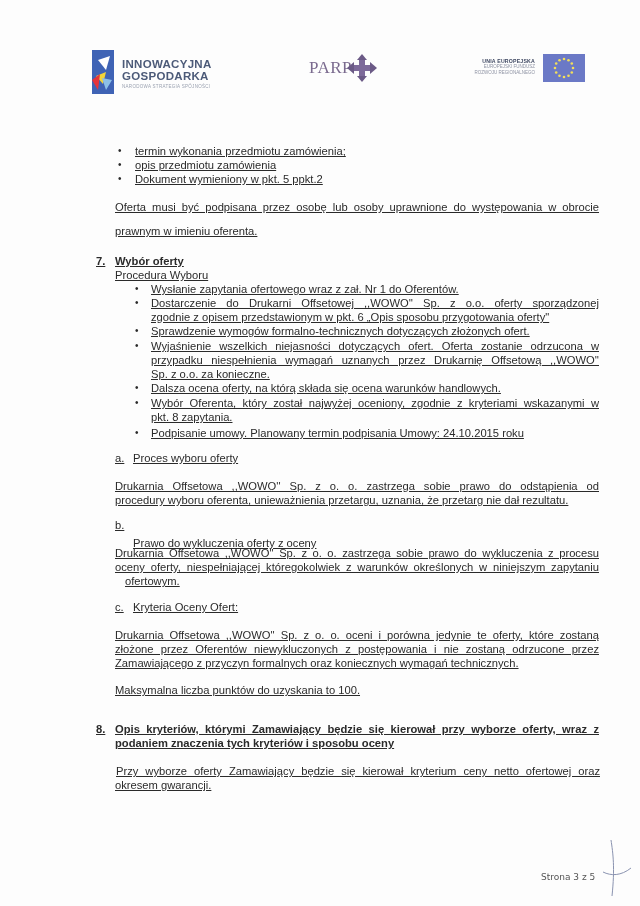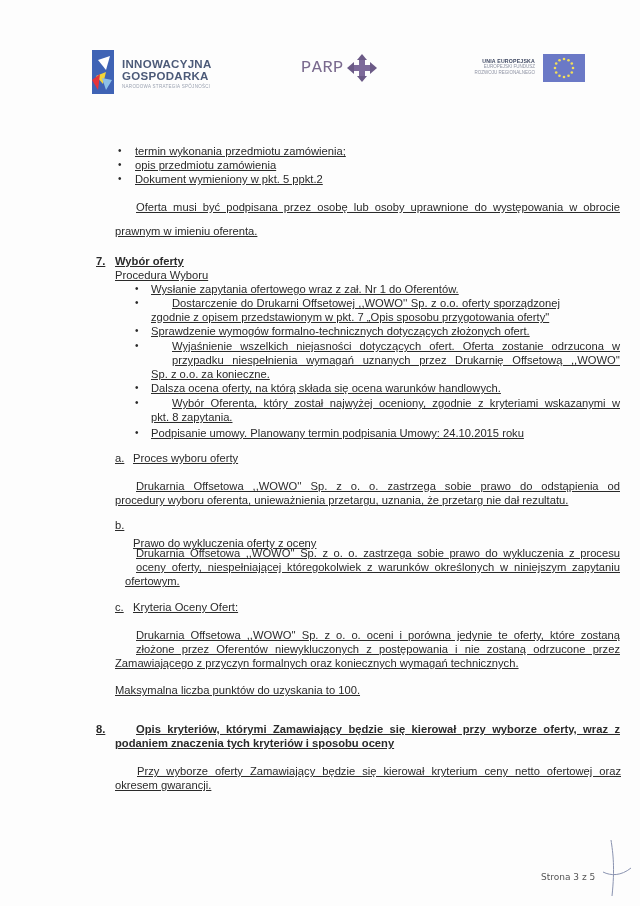--- a/index.html
+++ b/index.html
@@ -6,33 +6,33 @@
   body {
     width: 640px; height: 906px; background: #fdfdfd; position: relative; overflow: hidden;
     font-family: "Liberation Sans", sans-serif; color: #2a2a2a; font-size: 11.2px;
   }
   .header { position: absolute; top: 42px; left: 0; width: 640px; height: 56px; }
   .logo-ig { position: absolute; left: 92px; top: 8px; width: 150px; height: 46px; }
   .ig-mark { position: absolute; left: 0; top: 0; width: 22px; height: 44px; }
   .ig-text { position: absolute; left: 30px; top: 8px; color: #4c5a78; font-weight: bold; font-size: 11.5px; line-height: 12px; letter-spacing: 0.3px; }
   .ig-sub { position: absolute; left: 30px; top: 34px; color: #9aa1b0; font-size: 4.5px; letter-spacing: 0.3px; white-space: nowrap; }
   .logo-parp { position: absolute; left: 297px; top: 12px; height: 28px; }
-  .parp-text { position: absolute; left: 4px; top: 4px; color: #7a6a8e; font-family: Liberation Mono, monospace; font-size: 17px; letter-spacing: 0.5px; }
+  .parp-text { position: absolute; left: 12px; top: 4px; color: #7a6a8e; font-family: Liberation Serif, serif; font-size: 17px; letter-spacing: 0.5px; }
   .parp-mark { position: absolute; left: 50px; top: 0; width: 30px; height: 28px; }
   .logo-eu { position: absolute; left: 465px; top: 10px; width: 120px; height: 32px; }
   .eu-text { position: absolute; right: 50px; top: 6px; text-align: right; white-space: nowrap; }
   .eu-t1 { color: #3d4660; font-weight: bold; font-size: 5.2px; letter-spacing: 0.2px; }
   .eu-t2 { color: #8d92a3; font-size: 4.5px; line-height: 6px; }
   .eu-flag { position: absolute; right: 0; top: 2px; width: 42px; height: 28px; background: #6b79c6; }
   .content { position: absolute; left: 0; top: 0; width: 640px; }
   .line { position: absolute; white-space: nowrap; line-height: 14px; text-decoration: underline; }
   .bullet { position: absolute; font-size: 10px; line-height: 14px; }
   .bold { font-weight: bold; }
   .ul { text-decoration: underline; }
-  .just { text-align: justify; text-align-last: justify; white-space: normal; margin-left: 21px; }
+  .just { text-align: justify; text-align-last: justify; white-space: normal; }
   .footer { position: absolute; left: 541px; top: 872px; font-family: "DejaVu Sans", sans-serif; font-size: 9px; color: #555; }
   .sig { position: absolute; left: 603px; top: 838px; width: 30px; height: 60px; }
 </style>
 </head>
 <body>
 
 <div class="header">
   <div class="logo-ig">
     <svg class="ig-mark" viewBox="0 0 22 44">
       <rect x="0" y="0" width="22" height="44" fill="#3f63b5"></rect>
@@ -99,22 +99,22 @@
   <span class="line" style="left:115px;top:224px">prawnym w imieniu oferenta.</span>
 
   <span class="line bold" style="left:96px;top:254px">7.</span>
   <span class="line bold" style="left:115px;top:254px">Wybór oferty</span>
   <span class="line" style="left:115px;top:268px">Procedura Wyboru</span>
 
   <span class="bullet" style="left:135px;top:282px">•</span>
   <span class="line" style="left:151px;top:282px">Wysłanie zapytania ofertowego wraz z zał. Nr 1 do Oferentów.</span>
 
   <span class="bullet" style="left:135px;top:296px">•</span>
-  <div class="line just" style="left:151px;top:296px;width:388px">Dostarczenie do Drukarni Offsetowej ,,WOWO'' Sp. z o.o. oferty sporządzonej</div>
-  <span class="line" style="left:151px;top:310px">zgodnie z opisem przedstawionym w pkt. 7 „Opis sposobu przygotowania oferty"</span>
+  <div class="line just" style="left:151px;top:296px;width:448px">Dostarczenie do Drukarni Offsetowej ,,WOWO'' Sp. z o.o. oferty sporządzonej</div>
+  <span class="line" style="left:151px;top:310px">zgodnie z opisem przedstawionym w pkt. 6 „Opis sposobu przygotowania oferty"</span>
 
   <span class="bullet" style="left:135px;top:324px">•</span>
   <span class="line" style="left:151px;top:324px">Sprawdzenie wymogów formalno-technicznych dotyczących złożonych ofert.</span>
 
   <span class="bullet" style="left:135px;top:339px">•</span>
   <div class="line just" style="left:151px;top:339px;width:448px">Wyjaśnienie wszelkich niejasności dotyczących ofert. Oferta zostanie odrzucona w</div>
   <div class="line just" style="left:151px;top:353px;width:448px">przypadku niespełnienia  wymagań uznanych przez  Drukarnię Offsetową ,,WOWO''</div>
   <span class="line" style="left:151px;top:367px">Sp. z o.o.  za konieczne.</span>
 
   <span class="bullet" style="left:135px;top:381px">•</span>

